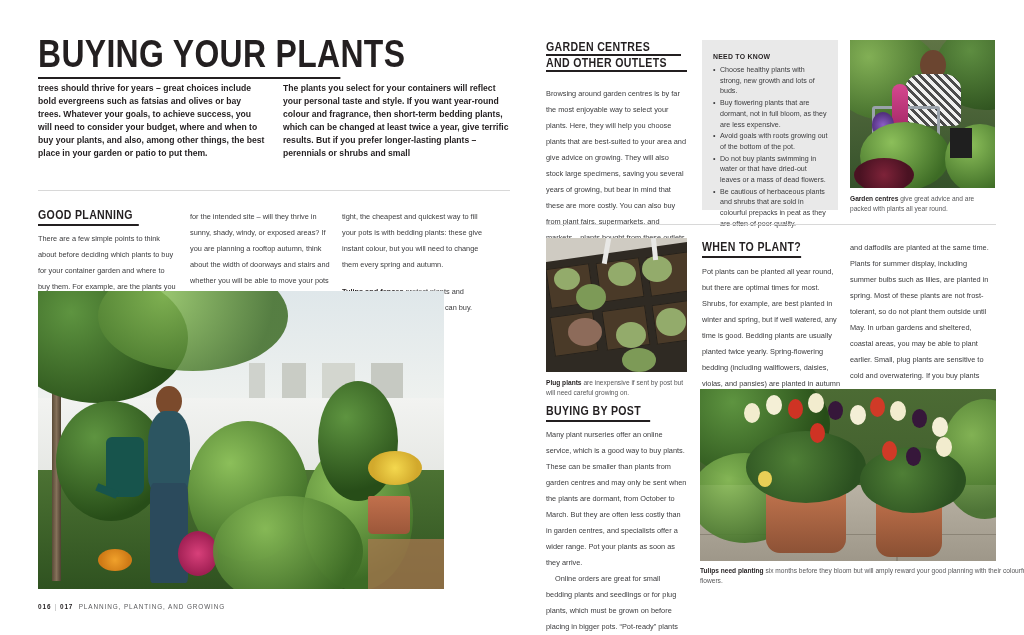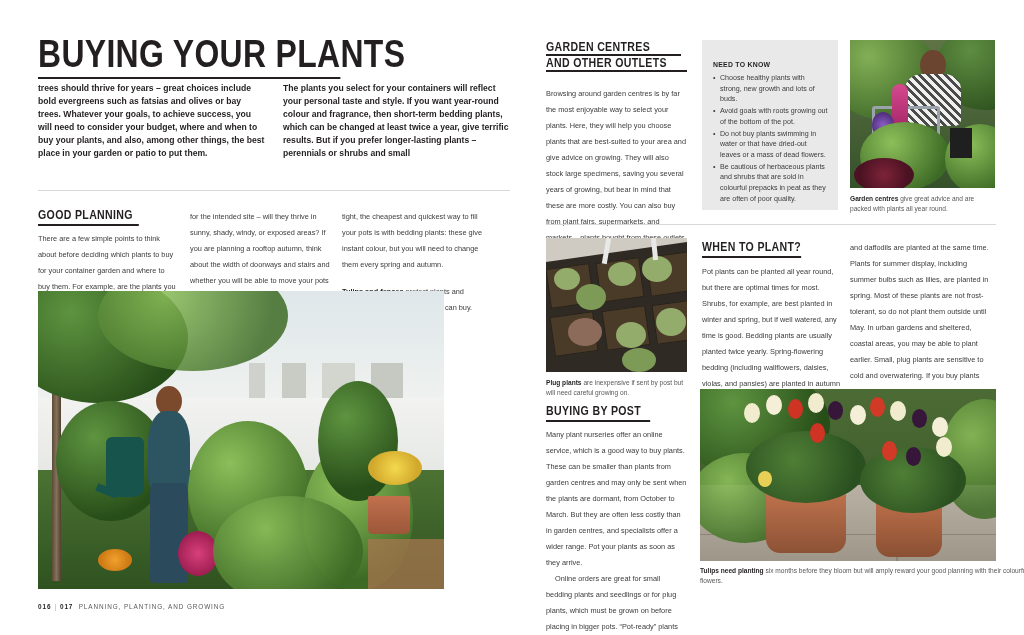--- a/index.html
+++ b/index.html
@@ -122,21 +122,21 @@
     width: 160px;
   }
   #gc-head .l2 { display:block; }
   #gc-body { position: absolute; left: 546px; top: 86px; width: 141px; }
 
   #need-box {
     position: absolute;
     left: 702px; top: 40px;
     width: 136px; height: 170px;
     background: #e9e9e9;
-    padding: 20px 10px 6px 11px;
+    padding: 12px 10px 6px 11px;
   }
   #need-head {
     font-family: "Liberation Sans Narrow", "Liberation Sans", sans-serif;
     font-weight: bold; color: #231f20;
     font-size: 8px; letter-spacing: 0.3px;
     transform: scaleX(0.86); transform-origin: left center;
     margin-bottom: 4px; text-transform: uppercase;
   }
   #need-list { list-style: none; }
   #need-list li {
@@ -299,20 +299,21 @@
   <div style="position:absolute; left:546px; top:70px; width:141px; border-top:2px solid #231f20;"></div>
 
   <div id="gc-body" class="body-txt">
     <p>Browsing around garden centres is by far the most enjoyable way to select your plants. Here, they will help you choose plants that are best-suited to your area and give advice on growing. They will also stock large specimens, saving you several years of growing, but bear in mind that these are more costly. You can also buy from plant fairs, supermarkets, and markets – plants bought from these outlets are sometimes less expensive but may not always be in prime condition.</p>
   </div>
 
   <div id="need-box">
     <div id="need-head">NEED TO KNOW</div>
     <ul id="need-list">
       <li>Choose healthy plants with strong, new growth and lots of buds.</li>
+      <li>Buy flowering plants that are dormant, not in full bloom, as they are less expensive.</li>
       <li>Avoid goals with roots growing out of the bottom of the pot.</li>
       <li>Do not buy plants swimming in water or that have dried-out leaves or a mass of dead flowers.</li>
       <li>Be cautious of herbaceous plants and shrubs that are sold in colourful prepacks in peat as they are often of poor quality.</li>
     </ul>
   </div>
 
   <div id="photo-gardencentre">
     <div class="scene">
       <div style="position:absolute; inset:0; background:linear-gradient(#5f7445,#35512a);"></div>
       <div class="foliage" style="left:-20px; top:-10px; width:110px; height:90px; opacity:.8;"></div>

